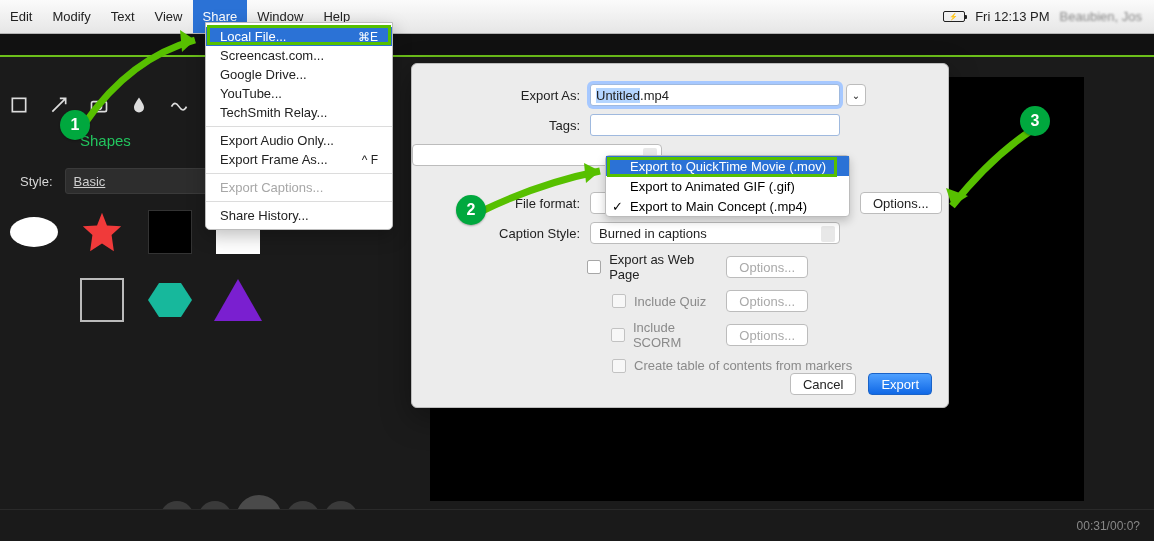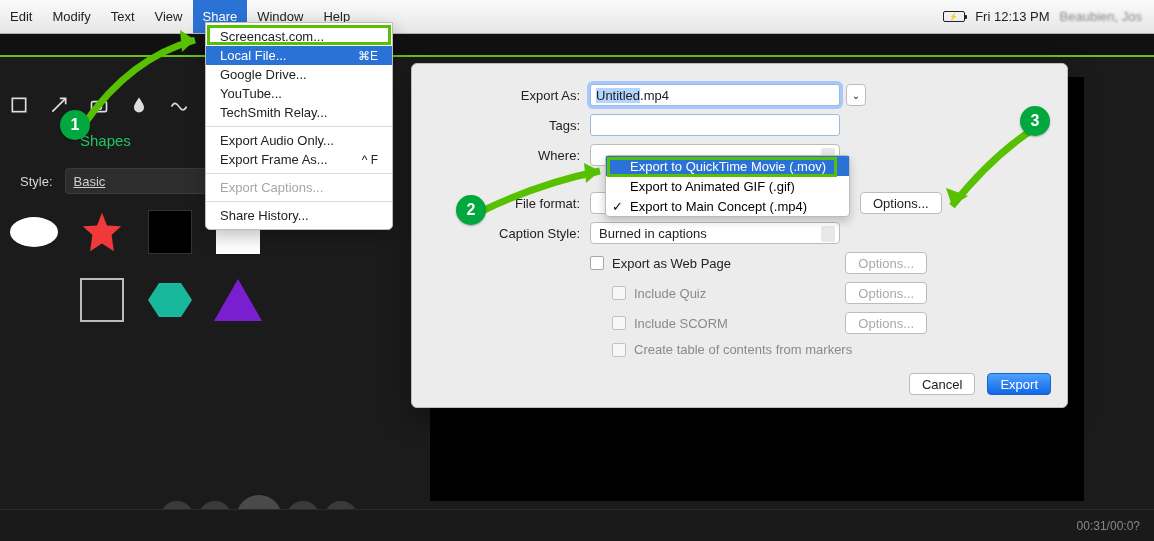--- a/index.html
+++ b/index.html
@@ -40,21 +40,21 @@
   .shape-cell { display:flex; align-items:center; justify-content:center; border-radius:4px; }
   .ellipse { width:48px; height:30px; background:#fff; border-radius:50%; }
   .star { color:#f03a3a; }
   .rect-dark { width:44px; height:44px; background:#000; border:1px solid #333; }
   .rect-white { width:44px; height:44px; background:#fff; }
   .rect-outline { width:44px; height:44px; border:2px solid #bbb; }
   .hex { width:44px; height:38px; background:#17b89c; clip-path: polygon(25% 5%,75% 5%,100% 50%,75% 95%,25% 95%,0 50%); }
   .tri { width:0; height:0; border-left:24px solid transparent; border-right:24px solid transparent; border-bottom:42px solid #7a1fd0; }
 
   
-  .dialog { position:absolute; top:63px; left:411px; width:657px; height:345px; background:#ececec; border:1px solid #bdbdbd; border-radius:6px; box-shadow:0 10px 30px rgba(0,0,0,.35); z-index:40; font-size:13px; color:#222; }
+  .dialog { position:absolute; top:63px; left:411px; width:538px; height:345px; background:#ececec; border:1px solid #bdbdbd; border-radius:6px; box-shadow:0 10px 30px rgba(0,0,0,.35); z-index:40; font-size:13px; color:#222; }
   .dlg-grid { position:absolute; top:20px; left:0; right:0; }
   .dlg-row { display:flex; align-items:center; margin-bottom:8px; }
   .dlg-label { width:178px; text-align:right; padding-right:10px; }
   .text-input { height:22px; background:#fff; border:1px solid #9fb9de; border-radius:3px; padding:0 5px; font-size:13px; display:flex; align-items:center; }
   .text-input.focused { box-shadow: 0 0 0 3px #a6c8ff; }
   .text-input .selected { background:#b4d5ff; }
   .dd-arrow { width:20px; height:22px; margin-left:6px; background:#fff; border:1px solid #bcbcbc; border-radius:4px; display:flex; align-items:center; justify-content:center; font-size:10px; }
   .select-like { height:22px; background:#fff; border:1px solid #bcbcbc; border-radius:4px; display:flex; align-items:center; padding:0 22px 0 8px; position:relative; }
   .select-like::after { content:""; position:absolute; right:4px; top:3px; width:14px; height:16px; background:#e8e8e8; border-radius:2px; }
   .mac-btn { height:22px; padding:0 12px; background:#fff; border:1px solid #bcbcbc; border-radius:4px; font-size:13px; display:flex; align-items:center; }
@@ -100,27 +100,27 @@
   <div class="item">Help</div>
   <div class="spacer"></div>
   <div class="right">
     <div class="battery">⚡</div>
     <div class="clock">Fri 12:13 PM</div>
     <div class="username">Beaubien, Jos</div>
   </div>
 </div>
 
 <div class="dropdown">
-  <div class="row">
-      <span>Screencast.com...</span>
-    </div>
   <div class="row sel">
     <span>Local File...</span>
     <span class="dd-shortcut">⌘E</span>
   </div>
+  <div class="row">
+      <span>Screencast.com...</span>
+    </div>
   <div class="row">
       <span>Google Drive...</span>
     </div>
   <div class="row">
       <span>YouTube...</span>
     </div>
   <div class="row">
       <span>TechSmith Relay...</span>
     </div>
   <hr>
@@ -216,21 +216,20 @@
         <span class="selected">Untitled</span>
           <span>.mp4</span>
       </div>
       <div class="dd-arrow">⌄</div>
     </div>
     <div class="dlg-row">
       <div class="dlg-label">Tags:</div>
       <div class="text-input" style="width:250px"></div>
     </div>
     <div class="dlg-row">
-      <div class="dlg-label">Where:</div>
       <div class="select-like" style="width:250px"></div>
     </div>
     <div style="height:18px"></div>
     <div class="dlg-row">
       <div class="dlg-label">File format:</div>
       <div class="select-like" style="width:250px"></div>
       <div style="width:20px"></div>
       <div class="mac-btn">Options...</div>
     </div>
     <div class="dlg-row">

